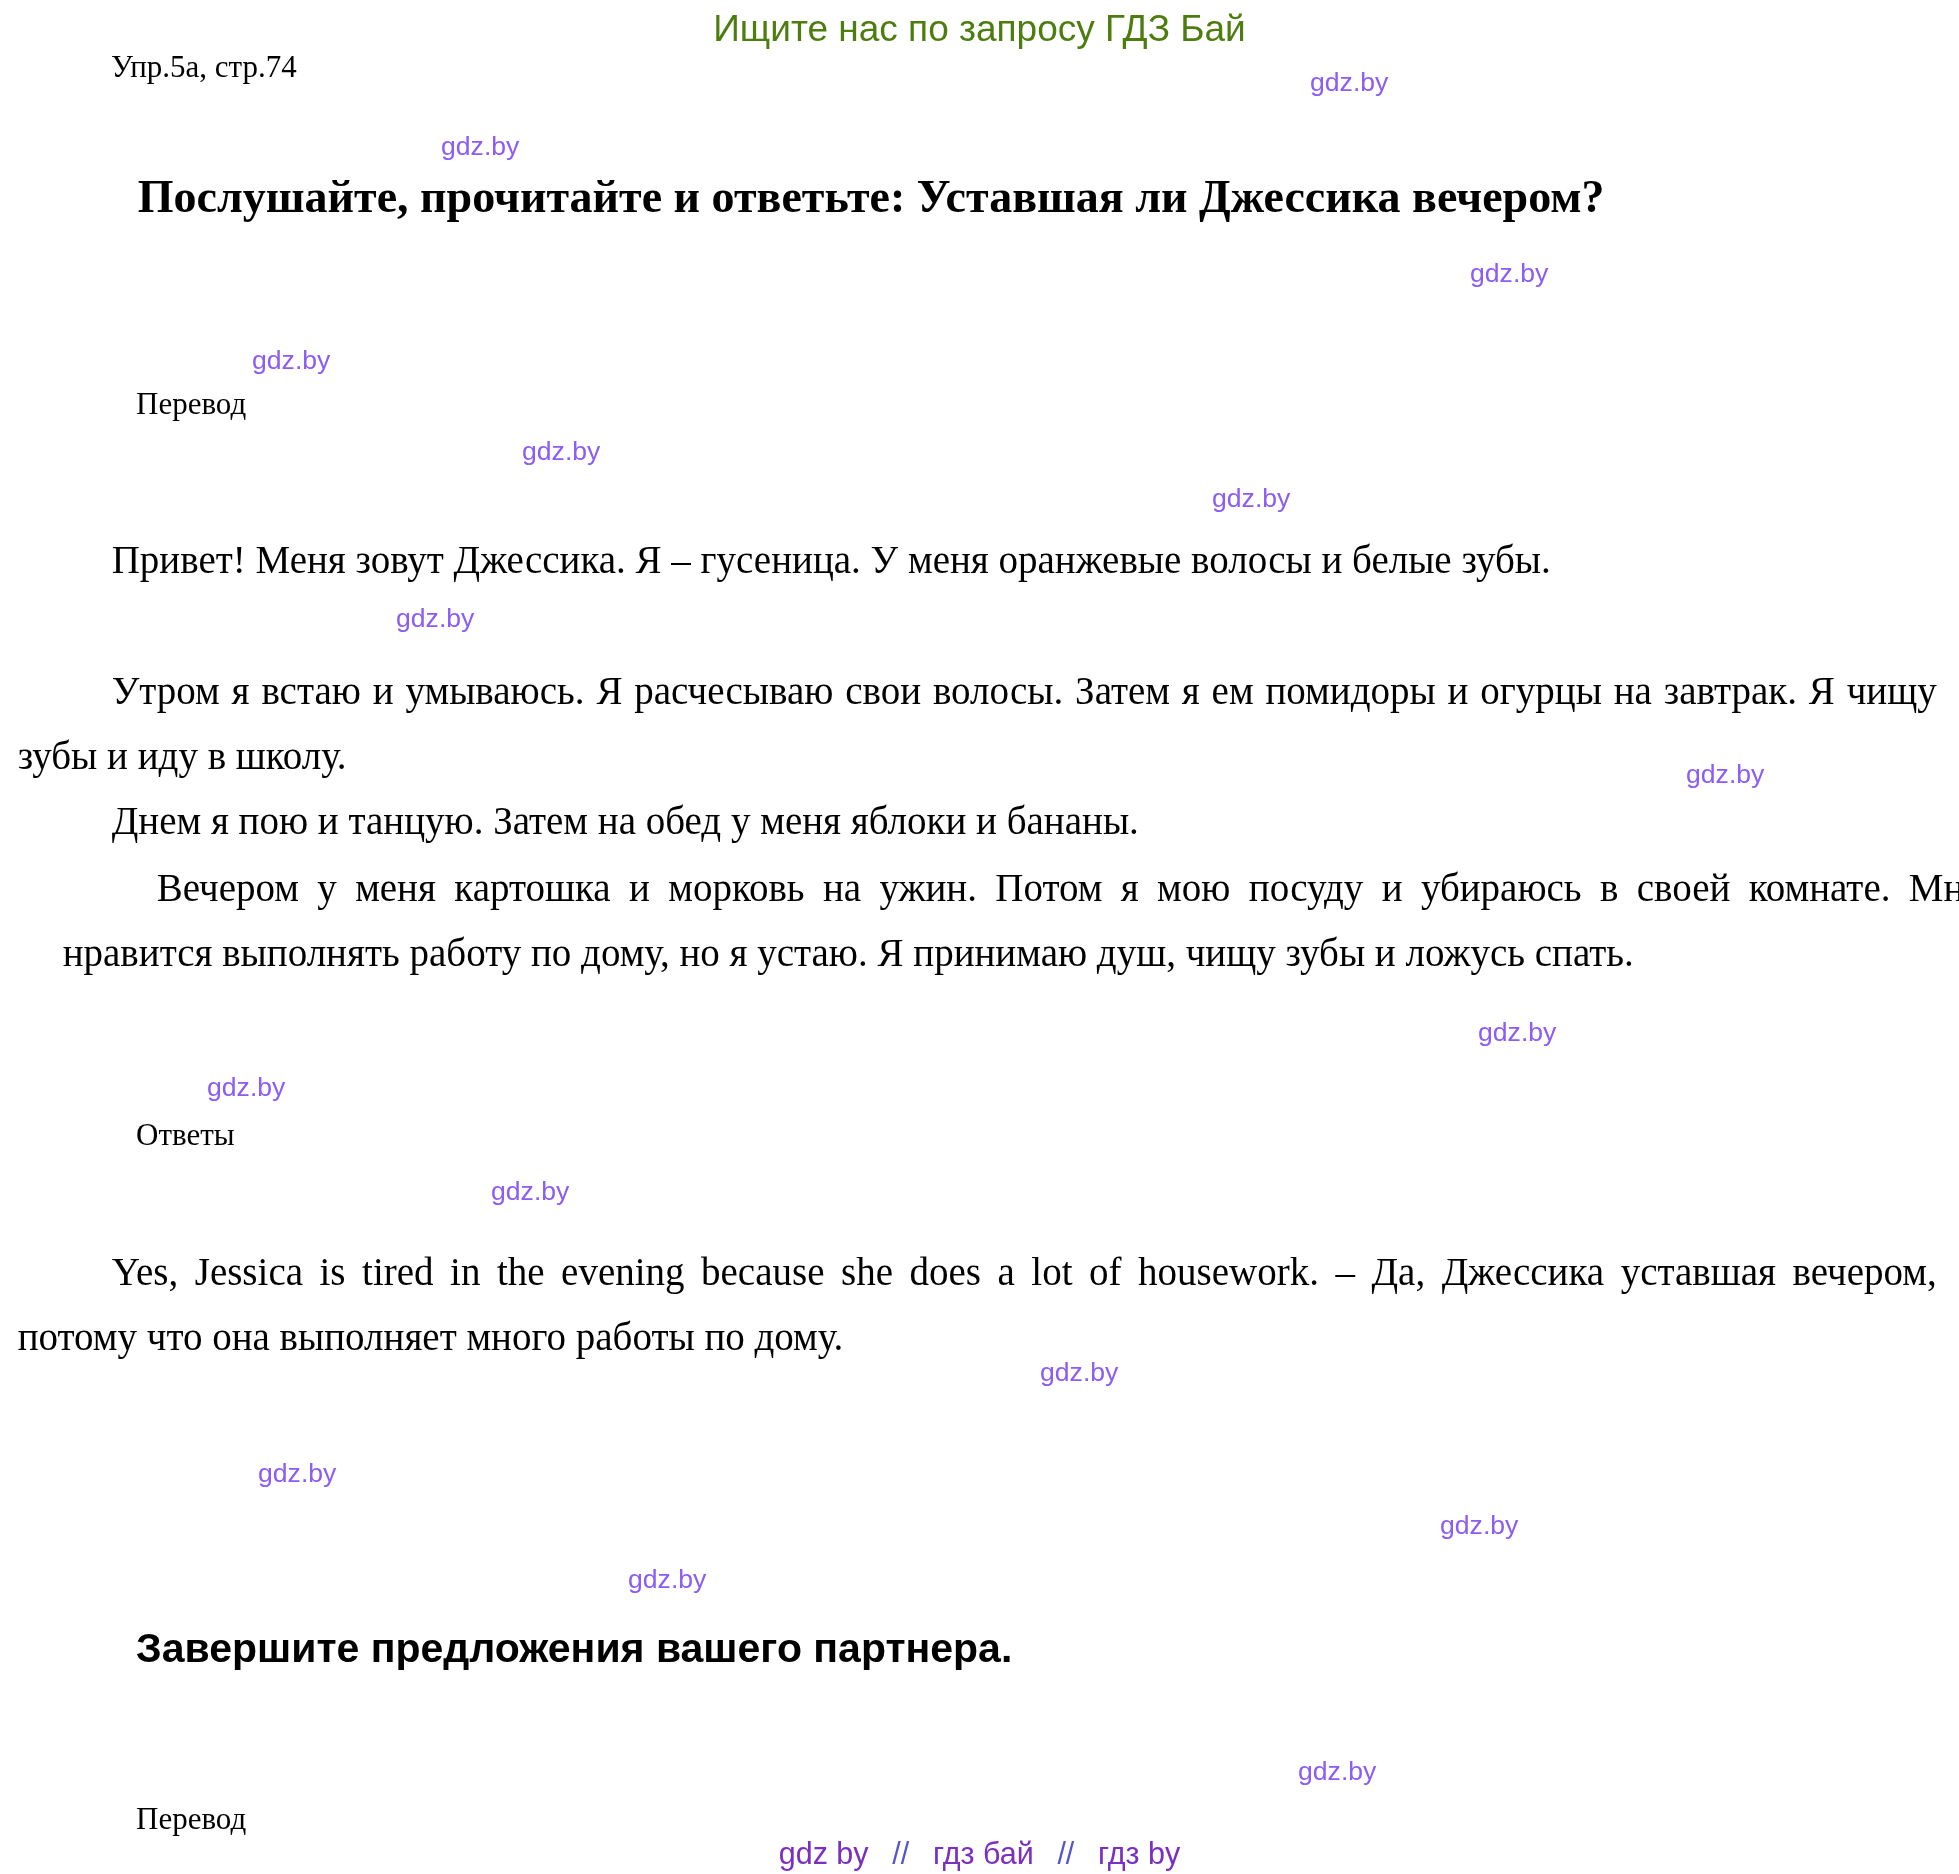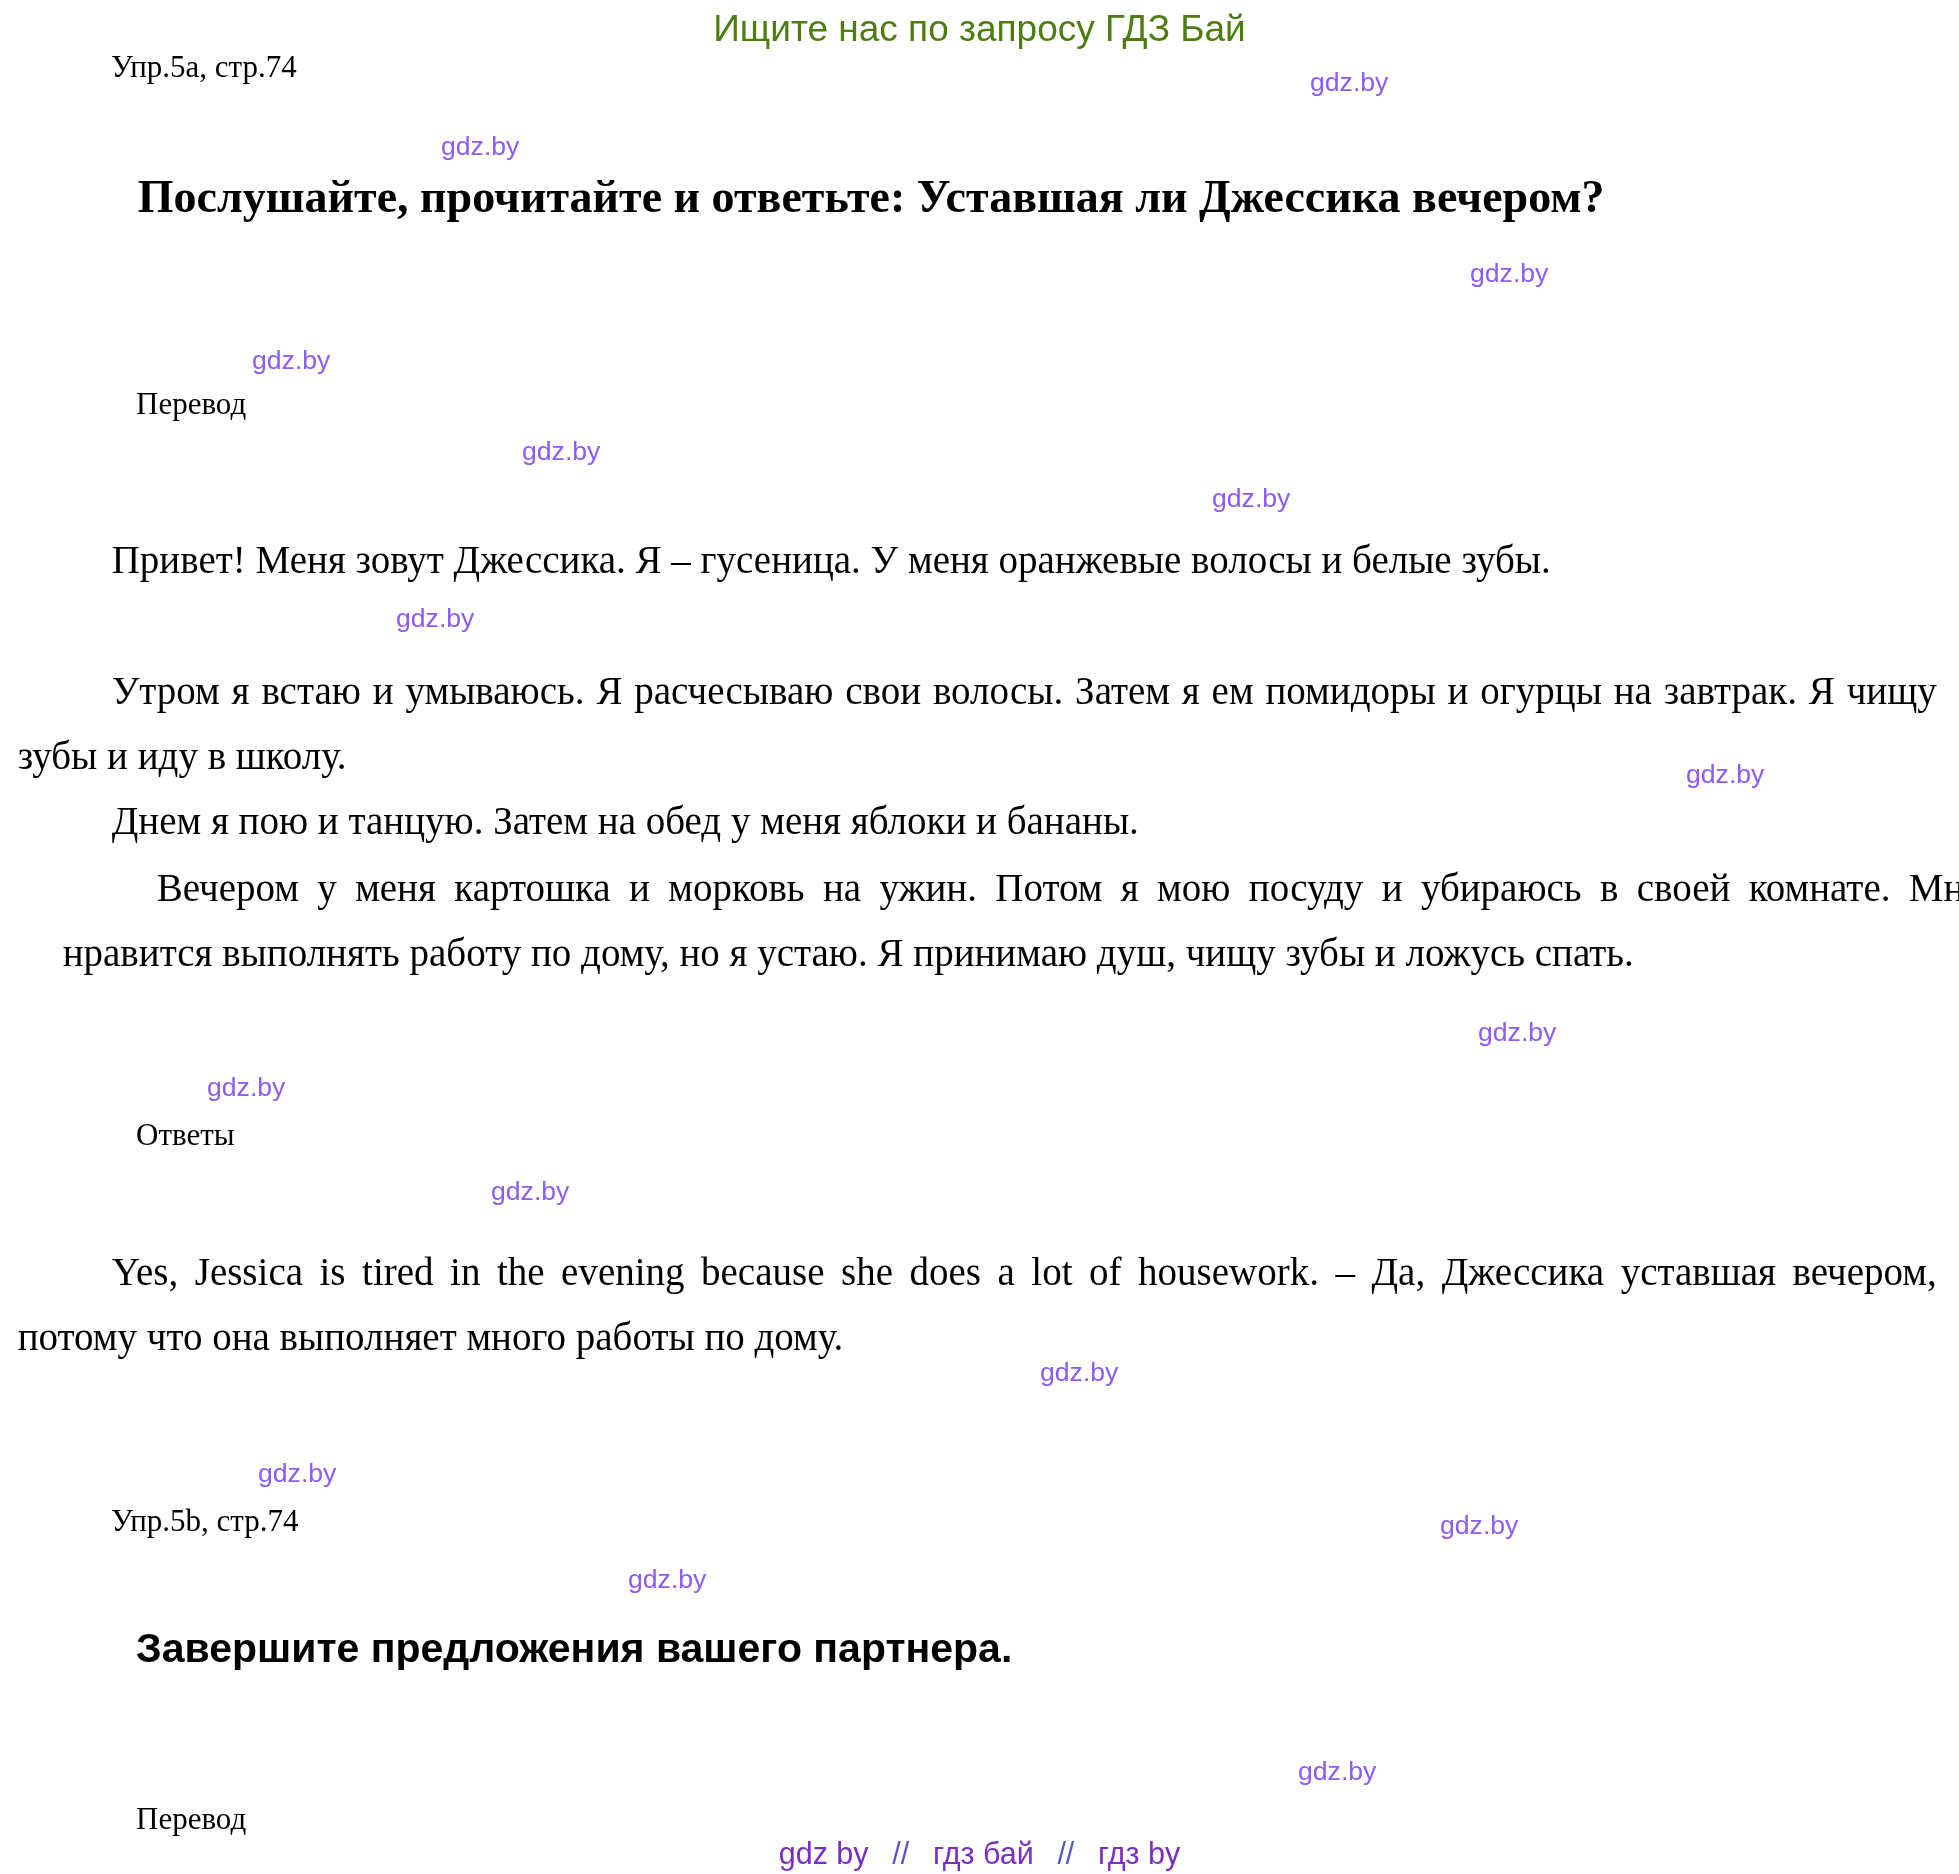--- a/index.html
+++ b/index.html
@@ -87,21 +87,20 @@
 
   <p class="para" style="top:527px;">Привет! Меня зовут Джессика. Я – гусеница. У меня оранжевые волосы и белые зубы.</p>
   <p class="para" style="top:658px;">Утром я встаю и умываюсь. Я расчесываю свои волосы. Затем я ем помидоры и огурцы на завтрак. Я чищу зубы и иду в школу.</p>
   <p class="para" style="top:788px;">Днем я пою и танцую. Затем на обед у меня яблоки и бананы.</p>
   <p class="para" style="top:855px;margin-left:45px;">Вечером у меня картошка и морковь на ужин. Потом я мою посуду и убираюсь в своей комнате. Мне нравится выполнять работу по дому, но я устаю. Я принимаю душ, чищу зубы и ложусь спать.</p>
 
   <h2 class="h-serif" style="left:136px; top:1117px;">Ответы</h2>
 
   <p class="para" style="top:1239px;">Yes, Jessica is tired in the evening because she does a lot of housework. – Да, Джессика уставшая вечером, потому что она выполняет много работы по дому.</p>
 
-  <h2 class="h-serif" style="left:111px; top:1503px;">Упр.5b, стр.74</h2>
 
   <div class="task-sans" style="left:136px; top:1625px;">Завершите предложения вашего партнера.</div>
 
   <h2 class="h-serif" style="left:136px; top:1801px;">Перевод</h2>
 
   <span class="wm" style="left:1310px; top:67px;">gdz.by</span>
   <span class="wm" style="left:441px;  top:131px;">gdz.by</span>
   <span class="wm" style="left:1470px; top:258px;">gdz.by</span>
   <span class="wm" style="left:252px;  top:345px;">gdz.by</span>
   <span class="wm" style="left:522px;  top:436px;">gdz.by</span>

